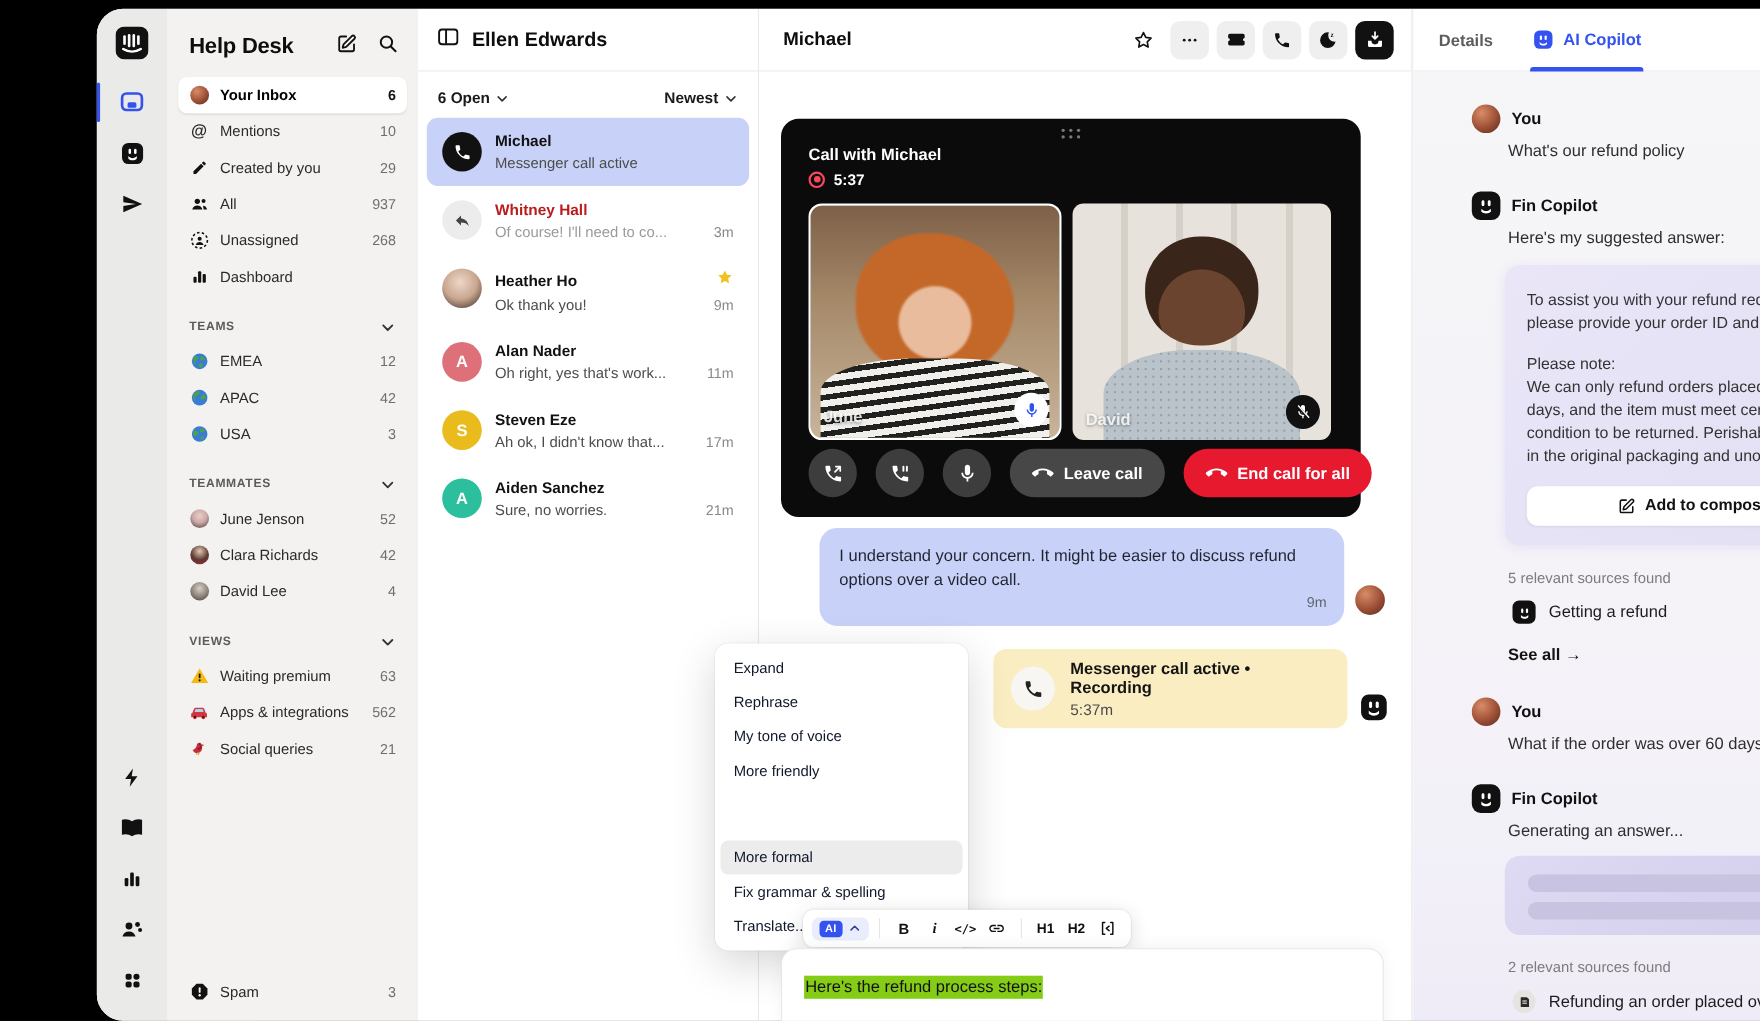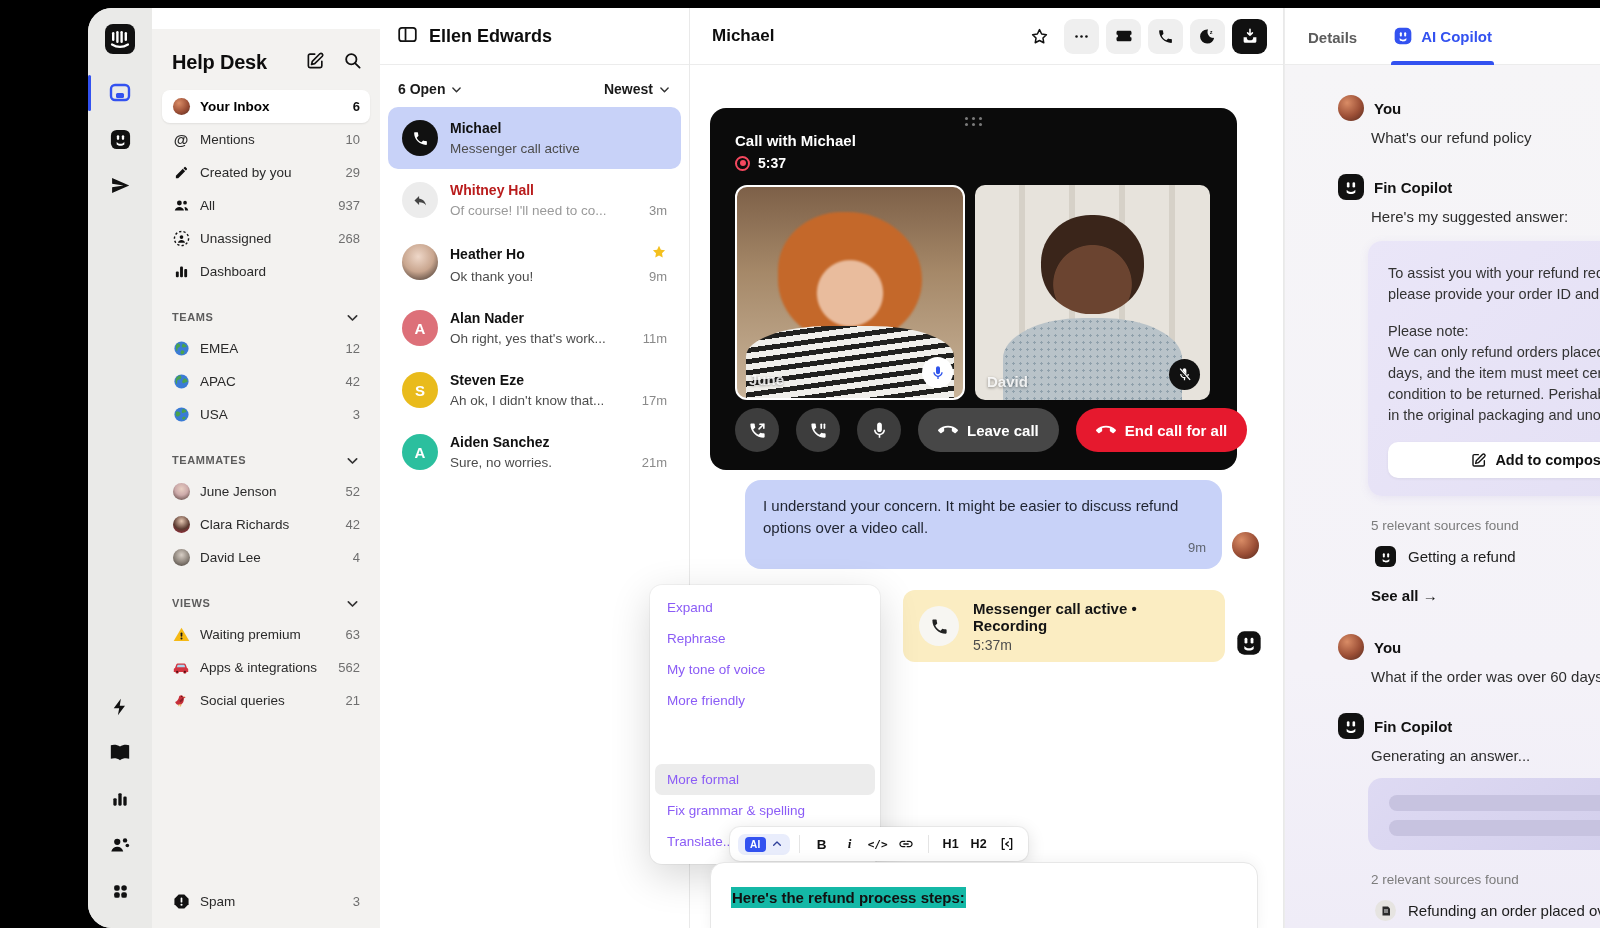--- a/index.html
+++ b/index.html
@@ -10,21 +10,21 @@
   
   .rail { width:64px; background:#eaeae8; flex:none; display:flex; flex-direction:column; align-items:center; position:relative; }
   .rail-item { width:64px; height:46px; display:flex; align-items:center; justify-content:center; position:relative; color:#1a1a1a; cursor:pointer; }
   .rail-item.logo { height:62px; }
   .rail-item.active { color:#3352f0; }
   .rail-item.active::before { content:""; position:absolute; left:0; top:5px; bottom:5px; width:3px; background:#3352f0; border-radius:2px; }
   .rail-spacer { flex:1; }
   .rail svg { display:block; }
 
   
-  .sidebar { width:228px; background:#f3f2f0; flex:none; padding:22px 10px 10px 10px; display:flex; flex-direction:column;margin-top:21px; }
+  .sidebar { width:228px; background:#f3f2f0; flex:none; padding:22px 10px 10px 10px; display:flex; flex-direction:column; }
   .sb-head { display:flex; align-items:center; padding:0 8px 16px 10px; }
   .sb-title { font-size:20px; font-weight:700; color:#0d0d0d; flex:1; letter-spacing:-.2px;}
   .sb-head-icons { display:flex; gap:18px; color:#1a1a1a; }
   .sb-row { display:flex; align-items:center; gap:10px; height:33px; padding:0 10px; border-radius:8px; font-size:13.5px; color:#2a2a2a; cursor:pointer; }
   .sb-row .cnt { margin-left:auto; color:#6f6f6f; font-size:13px; }
   .sb-row.sel { background:#fff; box-shadow:0 1px 2px rgba(0,0,0,.08); font-weight:700; color:#000; }
   .sb-row.sel .cnt { color:#111; font-weight:700; }
   .sb-ico { width:18px; height:18px; display:flex; align-items:center; justify-content:center; flex:none; font-weight:700; }
   .sb-section { display:flex; align-items:center; height:30px; margin-top:14px; padding:0 10px; font-size:11px; font-weight:700; letter-spacing:.6px; color:#5c5c5c; }
   .sb-section svg { margin-left:auto; }
@@ -104,36 +104,36 @@
   
   .banner { position:absolute; left:213px; top:582px; width:322px; height:72px; background:#fbedc2; border-radius:12px; display:flex; align-items:center; padding:0 16px; gap:14px; }
   .banner-circ { width:40px; height:40px; border-radius:50%; background:#f7f6f2; display:flex; align-items:center; justify-content:center; color:#222; flex:none; }
   .banner-t1 { font-size:15px; font-weight:700; color:#141414; }
   .banner-t2 { font-size:14px; color:#4c4c4c; margin-top:3px; }
   .finbadge { position:absolute; left:545px; top:621px; width:28px; height:28px; }
 
   
   .overlay { position:absolute; z-index:30; }
   .menu { left:562px; top:577px; width:230px; background:#fff; border-radius:12px; box-shadow:0 12px 40px rgba(0,0,0,.16), 0 0 0 1px rgba(0,0,0,.04); padding:7px 5px; }
-  .menu-item { height:31px; display:flex; align-items:center; padding:0 12px; border-radius:7px; font-size:13.5px; color:#8b5cf6; cursor:pointer;text-align:right; }
+  .menu-item { height:31px; display:flex; align-items:center; padding:0 12px; border-radius:7px; font-size:13.5px; color:#0f172a; cursor:pointer;text-align:right; }
   .menu-item.hover { background:#ececec;margin-top:48px; }
 
   .fmtbar { left:642px; top:819px; height:34px; background:#fff; border-radius:10px; box-shadow:0 4px 18px rgba(0,0,0,.14), 0 0 0 1px rgba(0,0,0,.05); display:flex; align-items:center; padding:0 8px; gap:2px; }
   .ai-pill { display:flex; align-items:center; gap:5px; background:#e9edfc; border-radius:7px; padding:3px 7px; cursor:pointer; }
   .ai-badge { background:#3352f0; color:#fff; font-size:10px; font-weight:800; border-radius:4px; padding:2px 5px; letter-spacing:.3px; }
   .fmt-div { width:1px; height:18px; background:#e4e4e4; margin:0 7px; }
   .fmt-btn { min-width:26px; height:26px; border-radius:6px; display:flex; align-items:center; justify-content:center; font-size:13.5px; color:#111; cursor:pointer; padding:0 3px; }
   .fmt-b { font-weight:800; }
   .fmt-i { font-style:italic; font-family:"Liberation Serif",serif; font-weight:700; }
   .fmt-h { font-size:12.5px; font-weight:800; }
   .fmt-code { font-family:"DejaVu Sans Mono",monospace; font-size:11px; font-weight:700; }
 
   .composer { left:622px; top:854px; width:548px; height:80px; background:#fff; border:1px solid #e7e7e7; border-radius:14px; box-shadow:0 -2px 14px rgba(0,0,0,.05); padding:26px 20px 0 20px; }
   .composer .seltext { font-size:15px; color:#111; }
-  .composer .seltext span { background:#14b8a6; padding:2px 1px;font-weight:bold; }
+  .composer .seltext span { background:#84cc16; padding:2px 1px; }
 
   
   .rpanel { width:436px; flex:none; display:flex; flex-direction:column; border-left:1px solid #ececec; }
   .tabs { height:57px; flex:none; background:#fff; border-bottom:1px solid #ececec; display:flex; align-items:flex-end; padding:0 0 0 23px; position:relative; }
   .tab { display:flex; align-items:center; gap:8px; padding-bottom:18px; cursor:pointer; }
   .tab-details { font-size:15px; font-weight:600; color:#5c5c5c; margin-right:36px; }
   .tab-ai { font-size:15px; font-weight:700; color:#3352f0; position:relative; }
   .tab-ai::after { content:""; position:absolute; left:-2px; right:-2px; bottom:-1px; height:4px; background:#3352f0; border-radius:3px 3px 0 0; }
   .rbody { flex:1; background:linear-gradient(180deg,#f6f5f7 0%,#f4f2f8 70%,#efecf7 100%); padding:30px 0 0 53px; overflow:hidden; }
   .msg-head { display:flex; align-items:center; gap:10px; }

